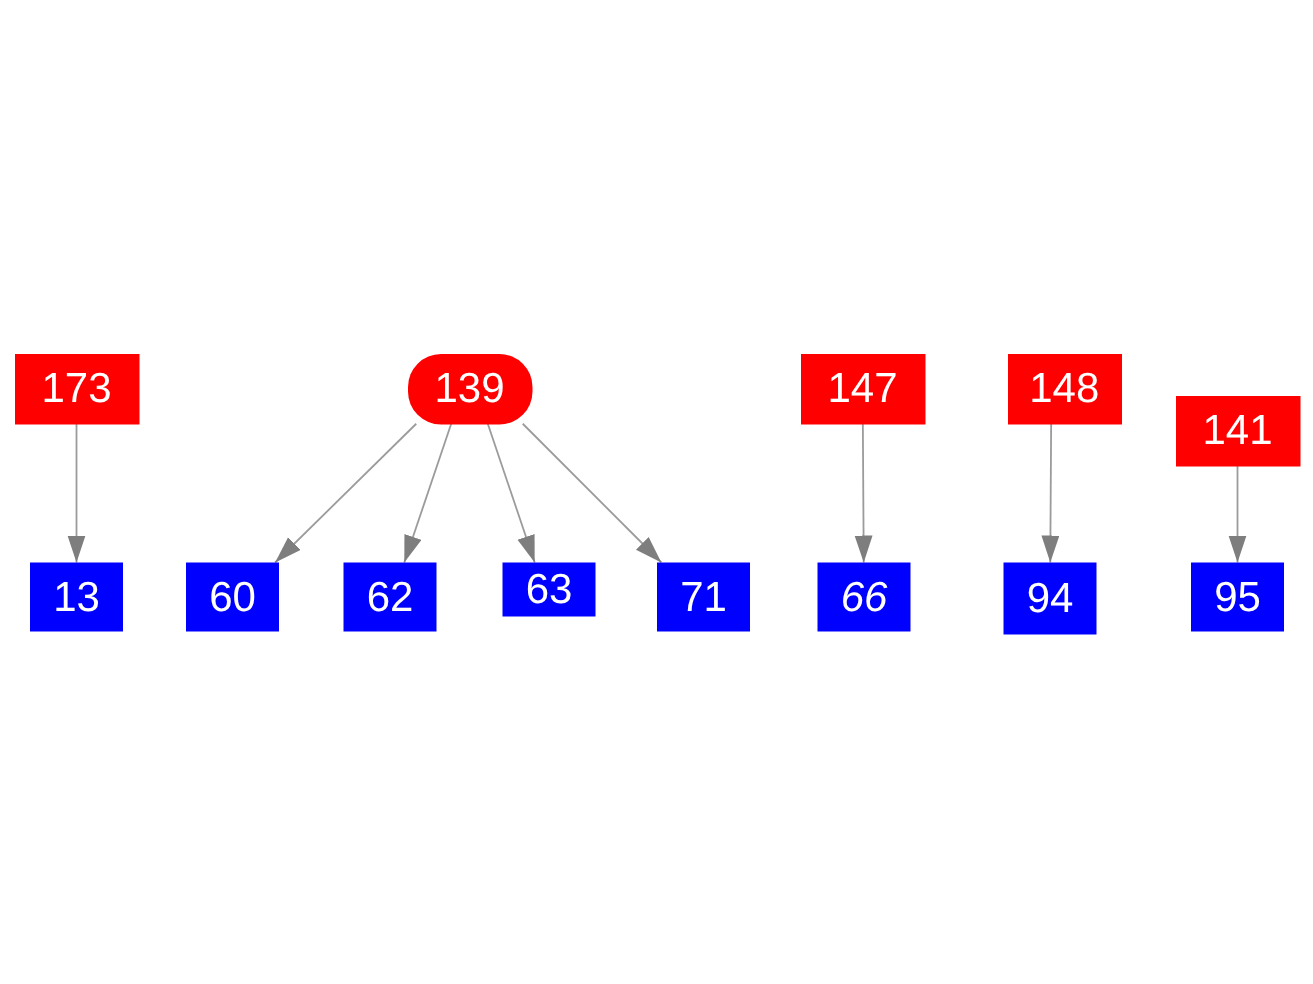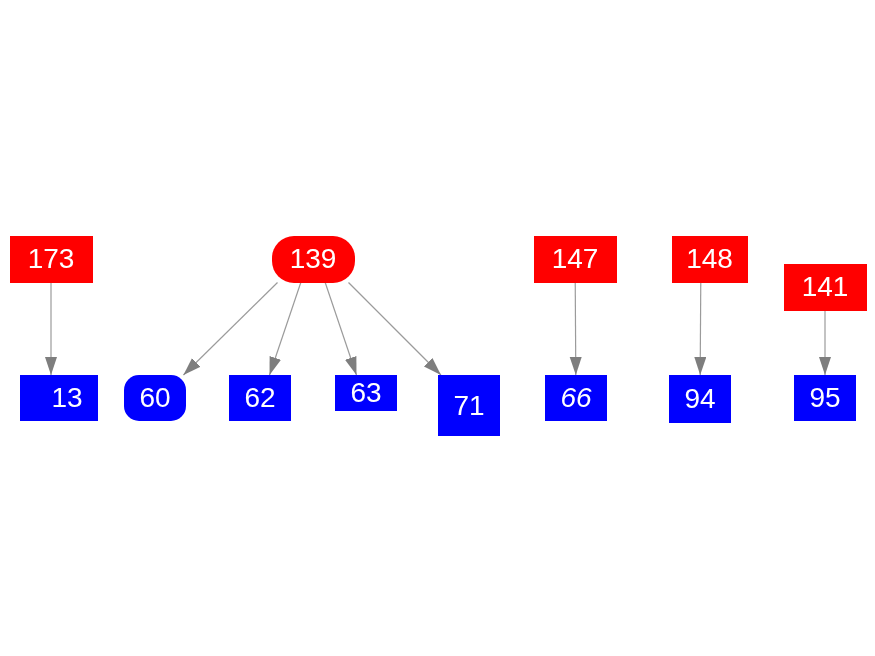--- a/index.html
+++ b/index.html
@@ -58,21 +58,21 @@
         <line x1="700.77" y1="282.5" x2="700.18" y2="375" stroke="#9b9b9b" stroke-width="1.2" marker-end="url(#arrowhead)"></line>
         <line x1="825" y1="282.5" x2="825" y2="375" stroke="#9b9b9b" stroke-width="1.2" marker-end="url(#arrowhead)"></line>
       </g>
   </svg>
 
 <div class="node parent" style="left: 9.5px; top: 235.5px; width: 83px; height: 47px;">173</div>
     <div class="node parent" style="left: 271.5px; top: 235.5px; width: 83px; height: 47px; border-radius: 22px;">139</div>
     <div class="node parent" style="left: 533.5px; top: 235.5px; width: 83px; height: 47px;">147</div>
     <div class="node parent" style="left: 659.5px; top: 235.5px; width: 76px; height: 47px; margin-left: 12px;">148</div>
     <div class="node parent" style="left: 783.5px; top: 235.5px; width: 83px; height: 47px; margin-top: 28px;">141</div>
-    <div class="node child" style="left: 20px; top: 375px; width: 62px; height: 46px; padding-left: 16px;">13</div>
-    <div class="node child" style="left: 124px; top: 375px; width: 62px; height: 46px; border-radius: 15px;">60</div>
+    <div class="node child" style="left: 20px; top: 375px; width: 62px; height: 46px;">13</div>
+    <div class="node child" style="left: 124px; top: 375px; width: 62px; height: 46px;">60</div>
     <div class="node child" style="left: 229px; top: 375px; width: 62px; height: 46px;">62</div>
     <div class="node child" style="left: 335px; top: 375px; width: 62px; height: 36px;">63</div>
-    <div class="node child" style="left: 438px; top: 375px; width: 62px; height: 61px;">71</div>
+    <div class="node child" style="left: 438px; top: 375px; width: 62px; height: 46px;">71</div>
     <div class="node child" style="left: 545px; top: 375px; width: 62px; height: 46px; font-style: italic;">66</div>
     <div class="node child" style="left: 669px; top: 375px; width: 62px; height: 48px;">94</div>
     <div class="node child" style="left: 794px; top: 375px; width: 62px; height: 46px;">95</div>
   </div>
 
 </body></html>

